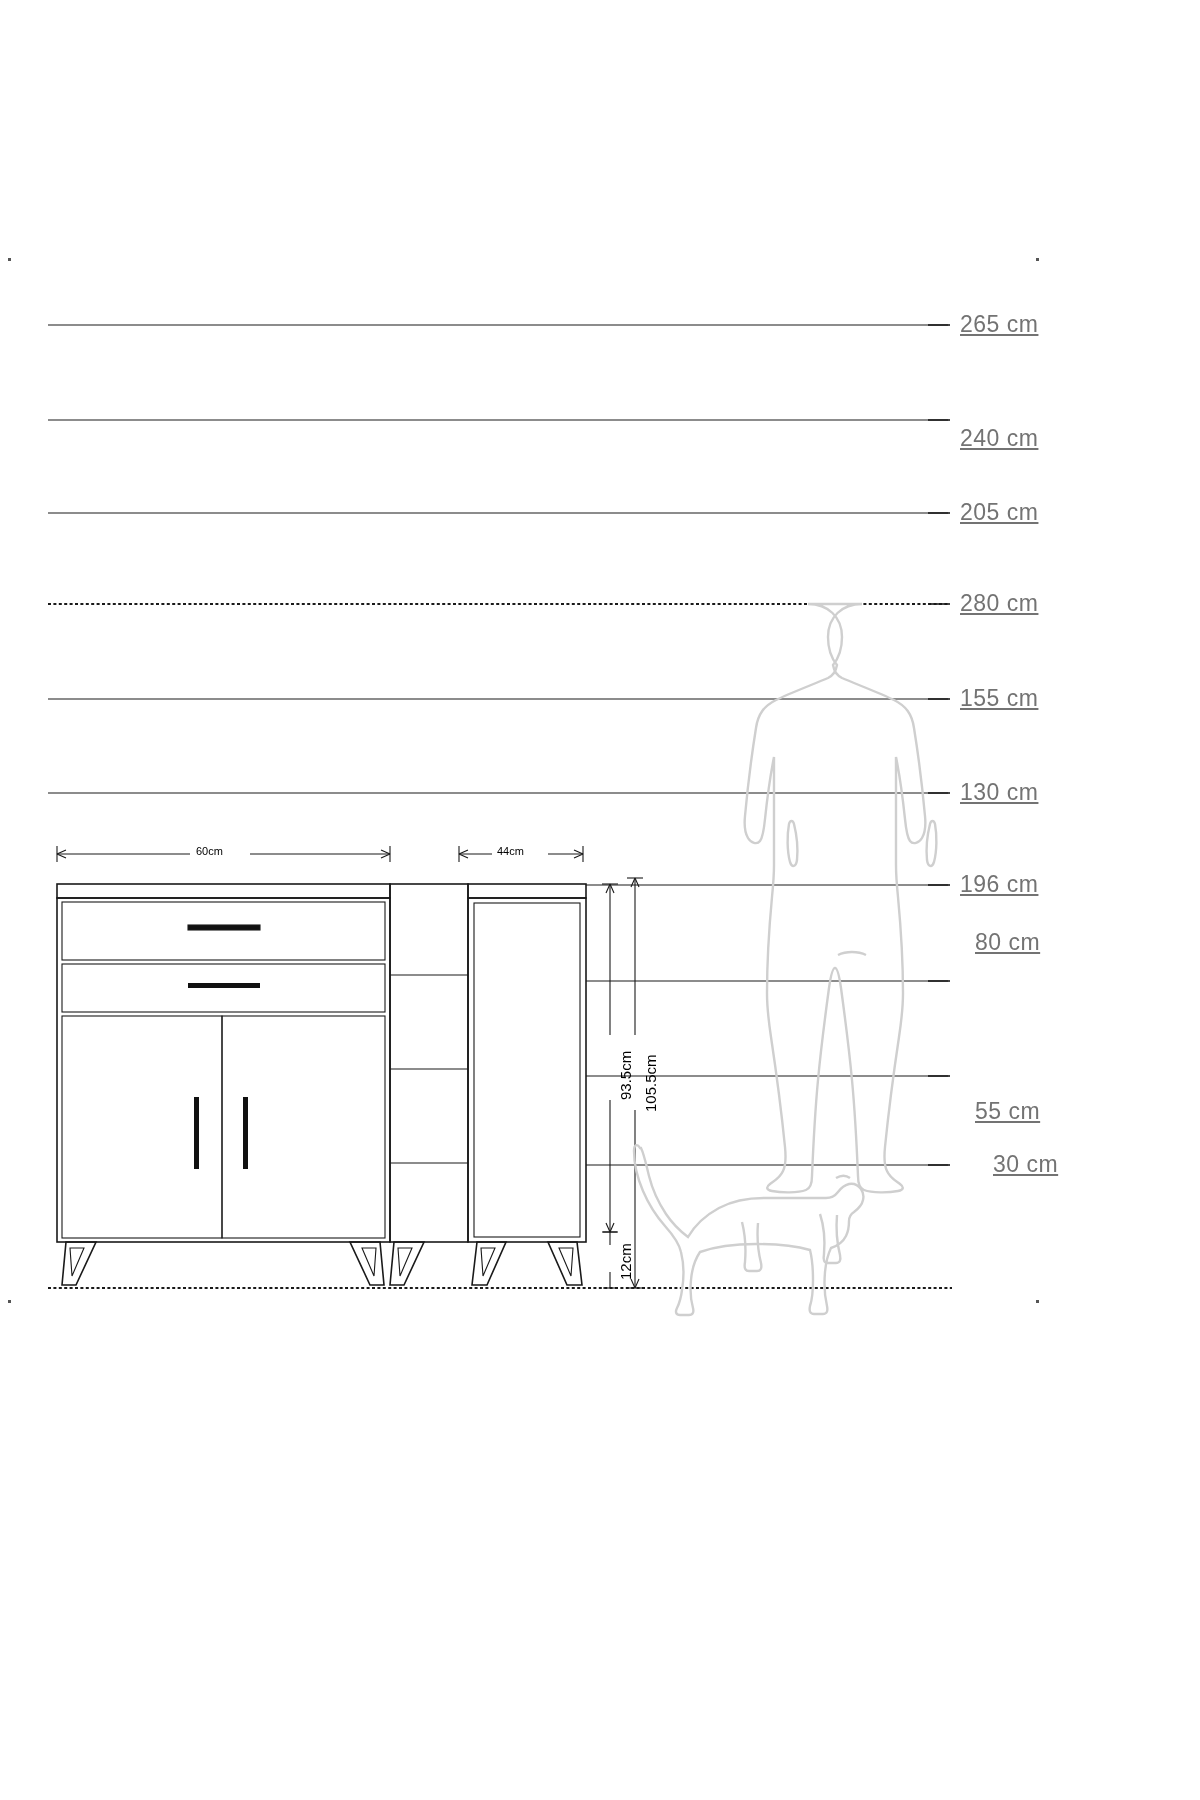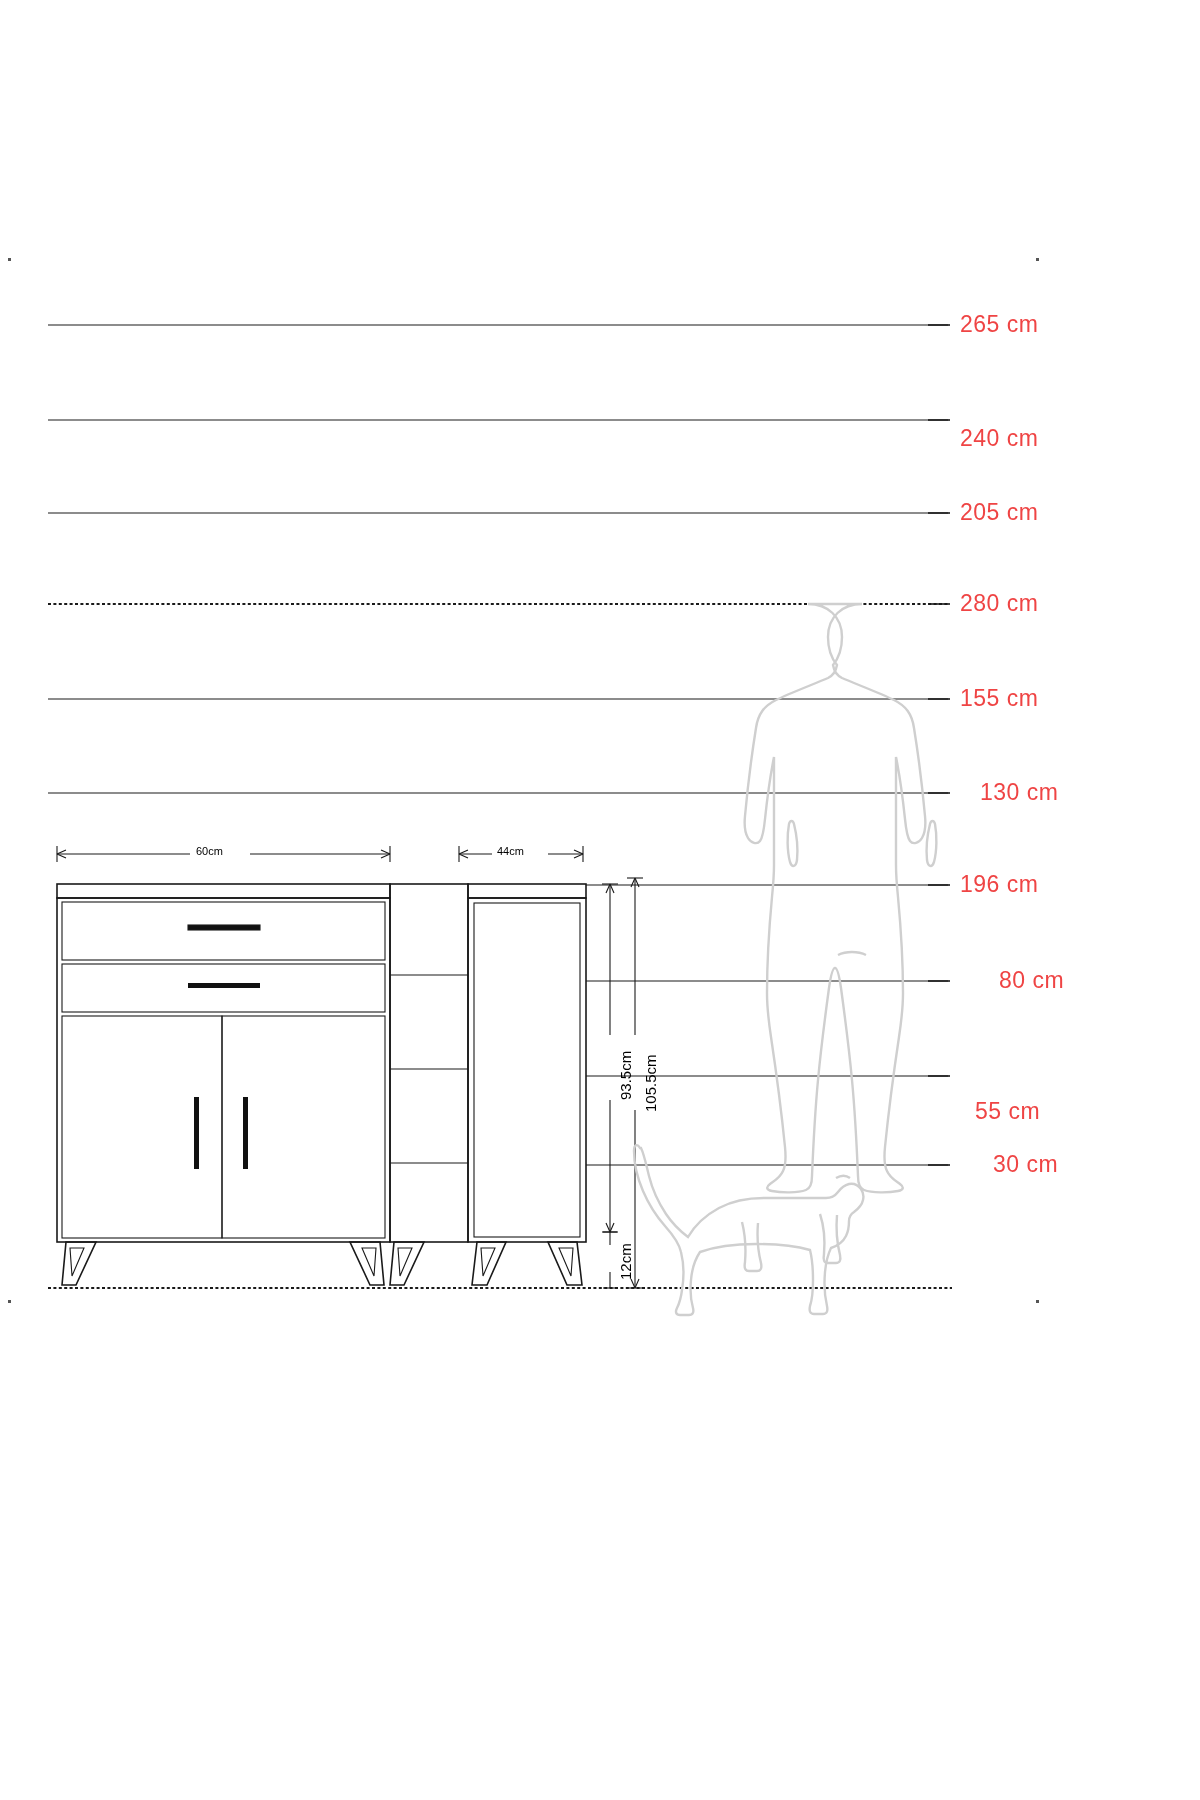--- a/index.html
+++ b/index.html
@@ -18,23 +18,24 @@
     position: absolute;
     left: 0;
     top: 0;
     width: 1200px;
     height: 1800px;
   }
   .scale-label {
     position: absolute;
     font-family: "Liberation Sans", sans-serif;
     font-size: 23px;
-    color: #ef4444;
+    color: #737373;
     white-space: nowrap;
     letter-spacing: 0.5px;
+    text-decoration: underline;
   }
   .dim-label {
     position: absolute;
     font-family: "Liberation Sans", sans-serif;
     font-size: 11px;
     color: #000000;
     white-space: nowrap;
   }
   .dim-label-vert {
     position: absolute;
@@ -274,23 +275,23 @@
   <rect x="1036" y="258" width="3" height="3" fill="#555"></rect>
   <rect x="8" y="1300" width="3" height="3" fill="#555"></rect>
   <rect x="1036" y="1300" width="3" height="3" fill="#555"></rect>
 </svg>
 
 <div class="scale-label" style="left:960px; top:311px;">265 cm</div>
 <div class="scale-label" style="left:960px; top:425px;">240 cm</div>
 <div class="scale-label" style="left:960px; top:499px;">205 cm</div>
 <div class="scale-label" style="left:960px; top:590px;">280 cm</div>
 <div class="scale-label" style="left:960px; top:685px;">155 cm</div>
-<div class="scale-label" style="left:960px; top:779px;margin-left:20px;">130 cm</div>
+<div class="scale-label" style="left:960px; top:779px;">130 cm</div>
 <div class="scale-label" style="left:960px; top:871px;">196 cm</div>
-<div class="scale-label" style="left:975px; top:967px;margin-left:24px;">80 cm</div>
+<div class="scale-label" style="left:975px; top:929px;">80 cm</div>
 <div class="scale-label" style="left:975px; top:1098px;">55 cm</div>
 <div class="scale-label" style="left:975px; top:1151px;margin-left:18px;">30 cm</div>
 
 <div class="dim-label" style="left:196px; top:845px;">60cm</div>
 <div class="dim-label" style="left:497px; top:845px;">44cm</div>
 
 <div class="dim-label-vert" style="left:617px; top:1100px;">93.5cm</div>
 <div class="dim-label-vert" style="left:642px; top:1112px;">105.5cm</div>
 <div class="dim-label-vert" style="left:617px; top:1280px;">12cm</div>
 

